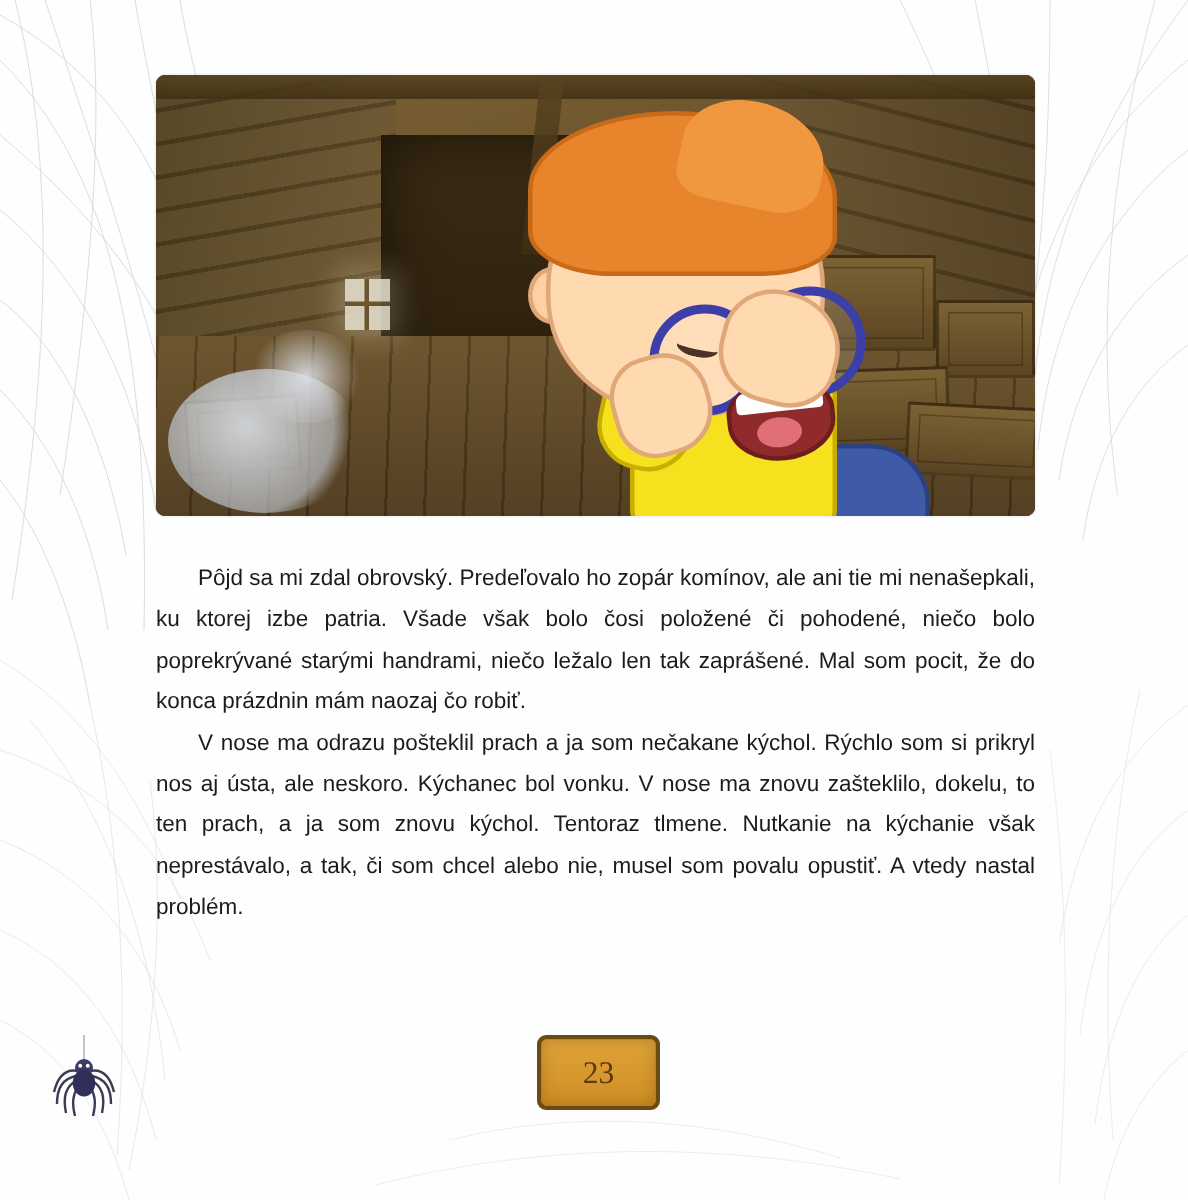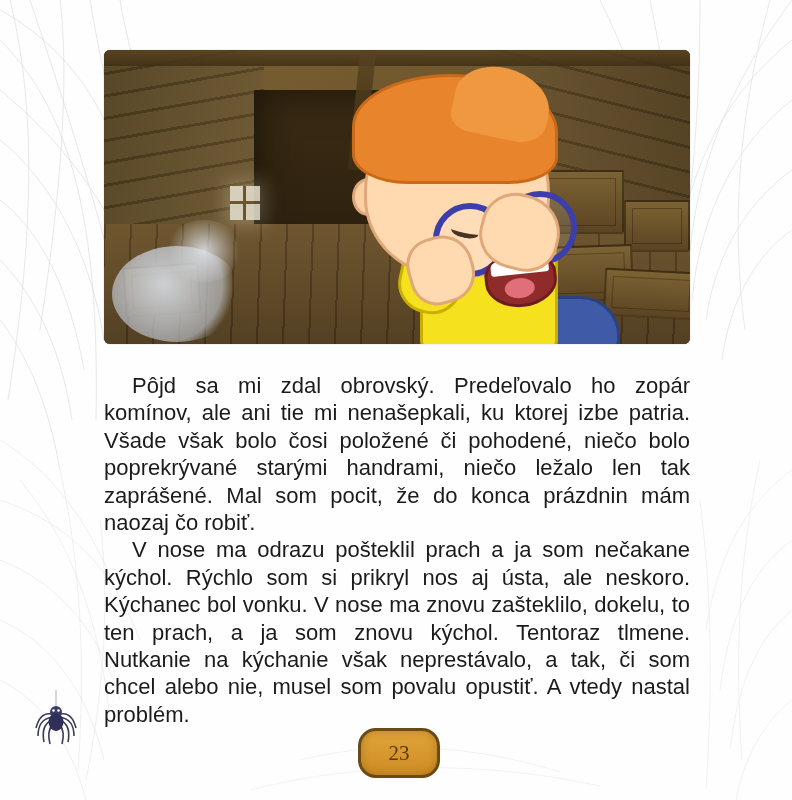--- a/index.html
+++ b/index.html
@@ -260,41 +260,41 @@
     border-radius: 50%;
   }
 
   
   .text-block {
     position: absolute;
     left: 104px;
     top: 372px;
     width: 586px;
     font-family: "Liberation Sans", sans-serif;
-    font-size: 22px;
+    font-size: 15px;
     line-height: 27.4px;
     color: #1b1b1b;
     text-align: justify;
     text-justify: inter-word;
   }
   .text-block p {
     margin: 0 0 0 0;
     text-indent: 28px;
   }
 
   
   .page-number {
     position: absolute;
     left: 358px;
-    top: 728px;
+    top: 690px;
     width: 76px;
     height: 44px;
     background: linear-gradient(180deg, #e0a43a 0%, #cf8d24 100%);
     border: 3px solid #6b4a14;
-    border-radius: 18px;
+    border-radius: 6px;
     display: flex;
     align-items: center;
     justify-content: center;
     color: #5a3a0c;
     font-size: 21px;
     font-family: "Liberation Serif", serif;
     box-shadow: inset 0 0 10px rgba(120,80,16,0.4);
   }
 
   

